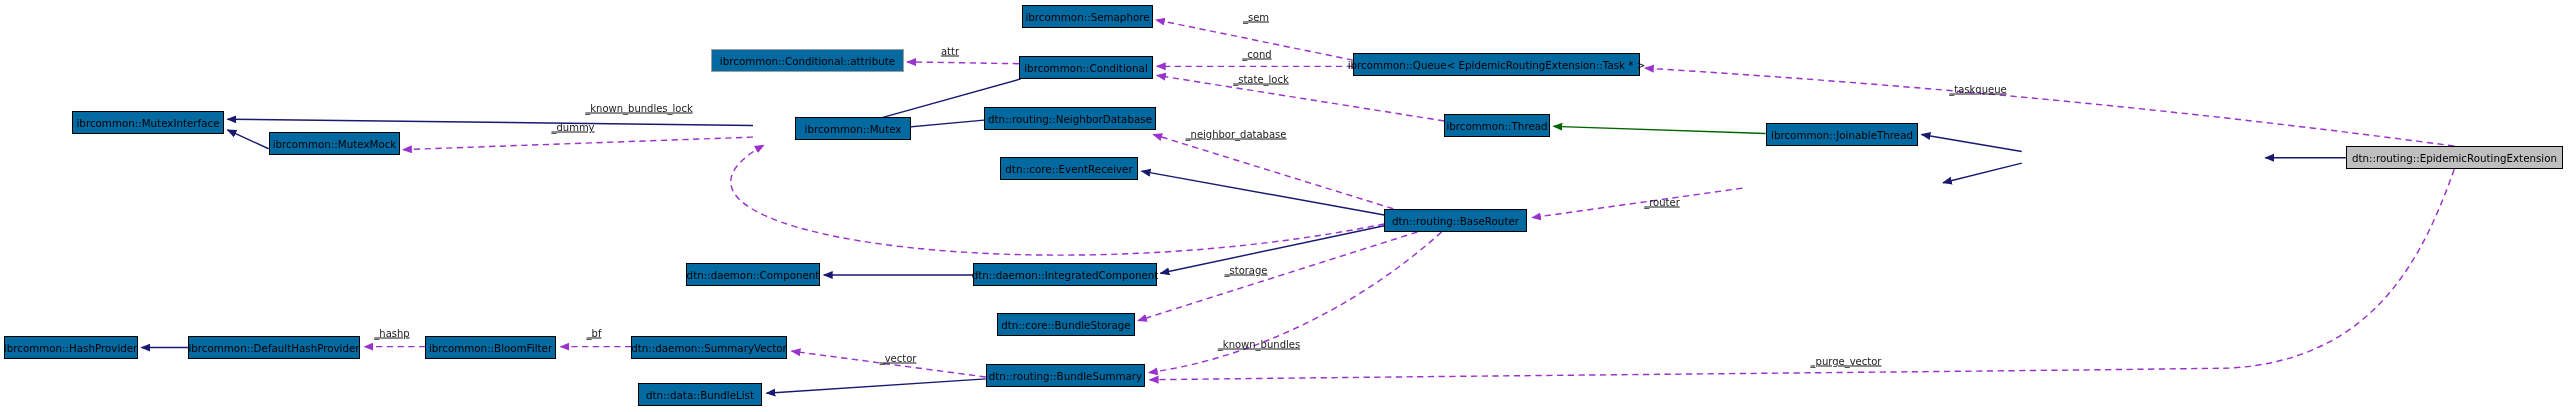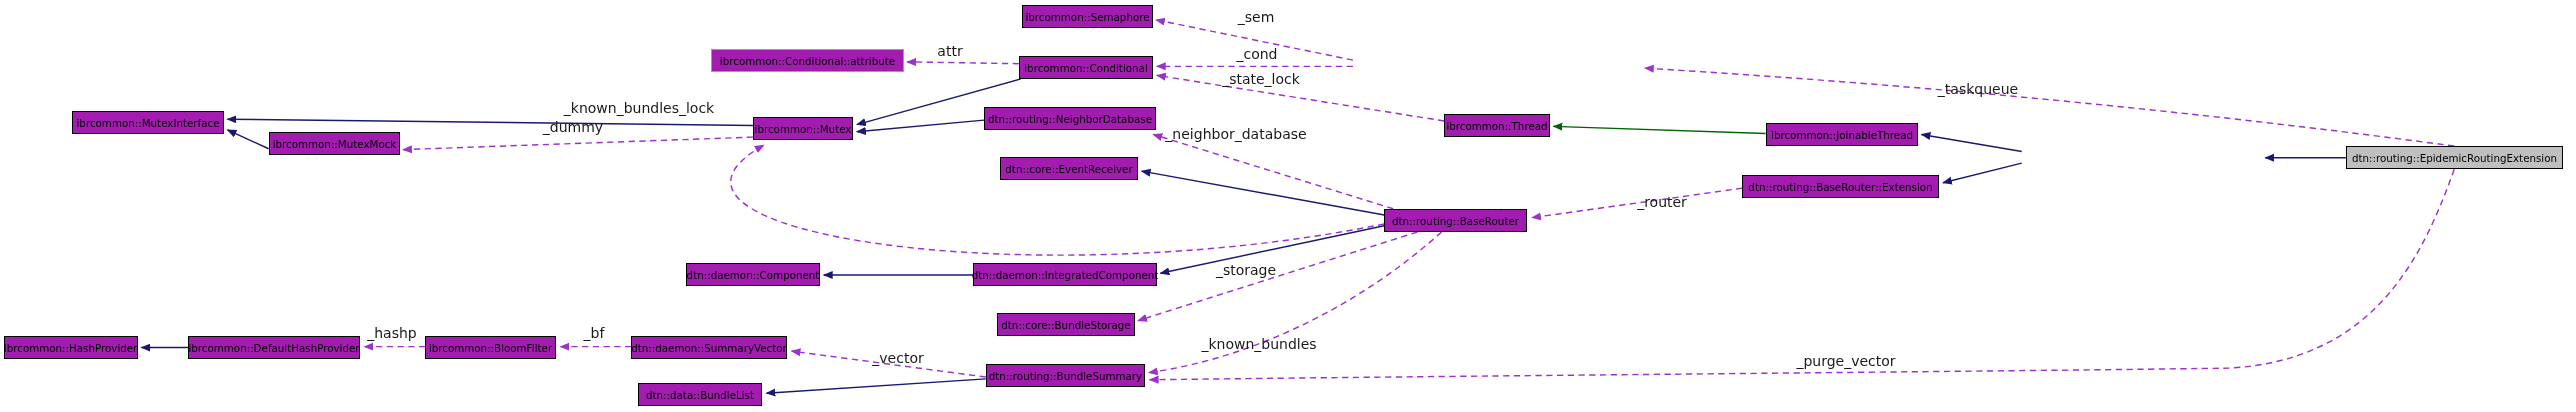--- a/index.html
+++ b/index.html
@@ -1,25 +1,25 @@
 <!DOCTYPE html>
 <html style="font-size:14.3px"><head>
 <meta charset="utf-8">
 <style>
   html,body{margin:0;padding:0;background:#ffffff;}
   #canvas{position:relative;width:2576px;height:413px;background:#ffffff;overflow:hidden;
           font-family:"DejaVu Sans","Liberation Sans",sans-serif;}
   #edges{position:absolute;left:0;top:0;width:2576px;height:413px;}
   .node{position:absolute;height:23px;box-sizing:border-box;border:1.8px solid #000000;
-        background:#a21caf;display:flex;align-items:center;justify-content:center;
+        background:#0369a1;display:flex;align-items:center;justify-content:center;
         font-size:10.3px;color:#000;white-space:nowrap;cursor:pointer;z-index:2;}
   .node.subject{background:#bfbfbf;}
   .node.faded{border-color:#9e9e9e;}
-  .elabel{position:absolute;transform:translate(-50%,-50%);font-size:14px;color:#1a1a1a;
-          white-space:nowrap;z-index:3;background:transparent;}
+  .elabel{position:absolute;transform:translate(-50%,-50%);font-size:10px;color:#1a1a1a;
+          white-space:nowrap;z-index:3;background:transparent;text-decoration:underline;}
 </style>
 </head>
 <body>
 
 <div id="canvas">
 
   <svg id="edges" viewBox="0 0 2877 461" xmlns="http://www.w3.org/2000/svg">
     <defs>
       <marker id="mblue" markerWidth="12" markerHeight="10" refX="10" refY="4.5" orient="auto" markerUnits="userSpaceOnUse">
         <path d="M0,0 L11,4.5 L0,9 z" fill="#191970"></path>
@@ -66,28 +66,28 @@
       <path d="M1101,421 L884,392" marker-end="url(#morchid)"></path>
       <path d="M705,387 L626,387" marker-end="url(#morchid)"></path>
       <path d="M475,387 L407,387" marker-end="url(#morchid)"></path>
       <path d="M2741,189 C2705,290 2650,402 2490,411 C2200,415 1600,420 1284,424" marker-end="url(#morchid)"></path>
     </g>
   </svg>
 
   <div class="node" style="left:1022px;top:5.4px;width:131px">ibrcommon::Semaphore</div>
   <div class="node faded" style="left:711px;top:49px;width:193px">ibrcommon::Conditional::attribute</div>
   <div class="node" style="left:1019px;top:56px;width:134px">ibrcommon::Conditional</div>
+  <div class="node" style="left:1353px;top:53px;width:287px">ibrcommon::Queue&lt; EpidemicRoutingExtension::Task * &gt;</div>
   <div class="node" style="left:72px;top:111px;width:152px">ibrcommon::MutexInterface</div>
   <div class="node" style="left:269px;top:132px;width:131px">ibrcommon::MutexMock</div>
-  <div class="node" style="left:753px;top:117px;width:100px">ibrcommon::Mutex</div>
+  <div class="node" style="left:795px;top:117px;width:116px">ibrcommon::Mutex</div>
   <div class="node" style="left:984px;top:107px;width:172px">dtn::routing::NeighborDatabase</div>
   <div class="node" style="left:1000px;top:157px;width:138px">dtn::core::EventReceiver</div>
   <div class="node" style="left:1444px;top:114px;width:106px">ibrcommon::Thread</div>
   <div class="node" style="left:1766px;top:123px;width:152px">ibrcommon::JoinableThread</div>
-  <div class="node" style="left:1742px;top:175px;width:197px">dtn::routing::BaseRouter::Extension</div>
   <div class="node subject" style="left:2346px;top:146px;width:217px">dtn::routing::EpidemicRoutingExtension</div>
   <div class="node" style="left:1384px;top:209px;width:143px">dtn::routing::BaseRouter</div>
   <div class="node" style="left:686px;top:263px;width:134px">dtn::daemon::Component</div>
   <div class="node" style="left:973px;top:263px;width:184px">dtn::daemon::IntegratedComponent</div>
   <div class="node" style="left:997px;top:313px;width:138px">dtn::core::BundleStorage</div>
   <div class="node" style="left:986px;top:364px;width:159px">dtn::routing::BundleSummary</div>
   <div class="node" style="left:3.6px;top:336px;width:134px">ibrcommon::HashProvider</div>
   <div class="node" style="left:188px;top:336px;width:172px">ibrcommon::DefaultHashProvider</div>
   <div class="node" style="left:425px;top:336px;width:131px">ibrcommon::BloomFilter</div>
   <div class="node" style="left:631px;top:336px;width:156px">dtn::daemon::SummaryVector</div>

